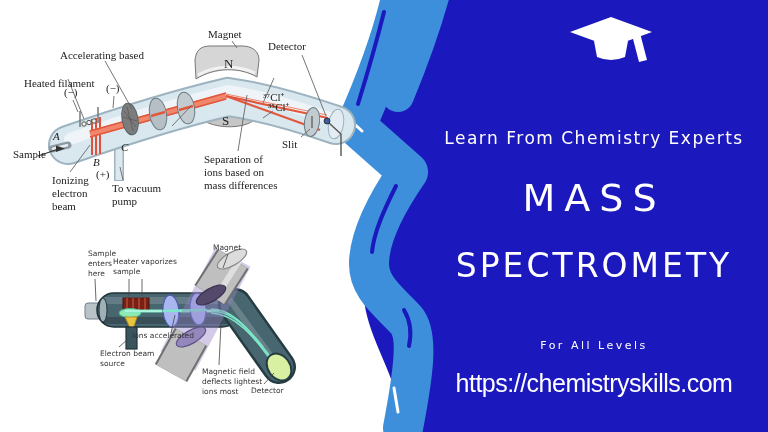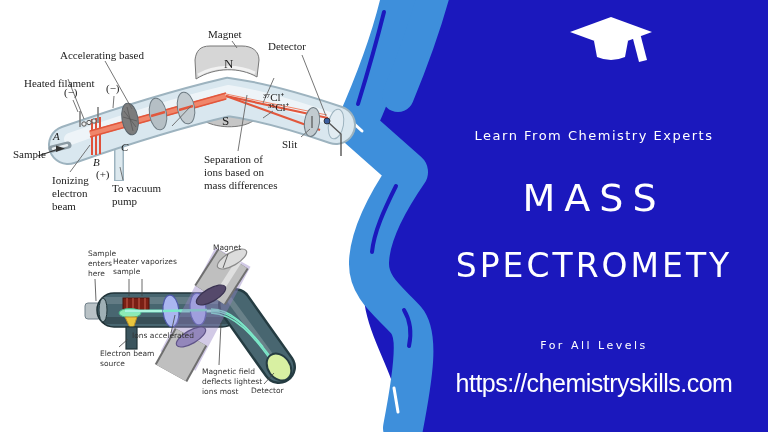--- a/index.html
+++ b/index.html
@@ -13,21 +13,21 @@
             line-height:1.17;color:#1b1b1b;white-space:pre-line;}
   .d1-label.it{font-style:italic;}
 
   
   .d2-label{position:absolute;font-family:"DejaVu Sans",sans-serif;font-size:7.5px;
             line-height:1.3;color:#333;white-space:pre-line;}
 
   
   .panel-text{position:absolute;left:420px;width:348px;text-align:center;color:#ffffff;}
   .logo-title{font-family:"Liberation Serif",serif;font-size:25px;line-height:1.08;}
-  .tagline{font-size:13px;letter-spacing:1.5px;}
+  .tagline{font-size:17px;letter-spacing:1.5px;}
   .big{font-size:38px;letter-spacing:9px;}
   .big2{font-size:33px;letter-spacing:3px;}
   .sub{font-size:11px;letter-spacing:2.5px;margin-top:24px;}
   .url{font-family:"Liberation Sans",sans-serif;font-weight:400;font-size:25px;letter-spacing:-0.5px;}
 </style>
 </head>
 <body>
 
 <div class="stage">
 

